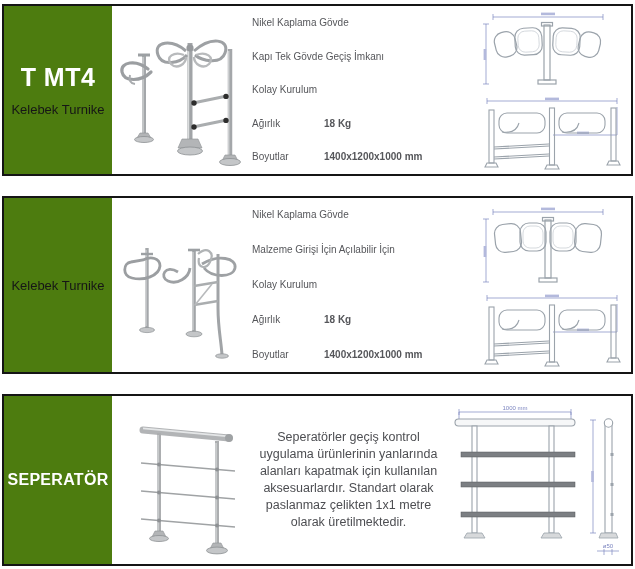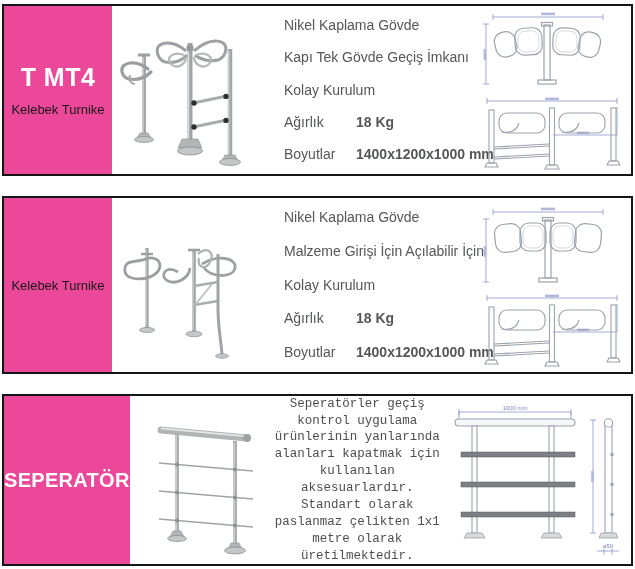--- a/index.html
+++ b/index.html
@@ -2,34 +2,34 @@
 <html><head>
 <meta charset="utf-8">
 <style>
   html,body{margin:0;padding:0;background:#ffffff;}
   body{width:635px;height:569px;font-family:"Liberation Sans",sans-serif;-webkit-font-smoothing:antialiased;}
   .page{position:relative;width:635px;height:569px;background:#fff;overflow:hidden;}
   .card{position:absolute;left:2px;width:631px;border:2px solid #151515;background:#fff;box-sizing:border-box;display:flex;}
   .card-1{top:4px;height:172px;}
   .card-2{top:196px;height:178px;}
   .card-3{top:394px;height:172px;}
-  .side{flex:0 0 108px;background:#ec4899;display:flex;flex-direction:column;align-items:center;justify-content:center;gap:13px;}
+  .side{flex:0 0 108px;background:#4d7c0f;display:flex;flex-direction:column;align-items:center;justify-content:center;gap:13px;}
   .p-title{color:#ffffff;font-weight:bold;font-size:25px;letter-spacing:.5px;line-height:1;}
-  .p-title-sm{font-size:20px;letter-spacing:.3px;}
+  .p-title-sm{font-size:16px;letter-spacing:.3px;}
   .p-sub{color:#161616;font-size:13px;line-height:1;}
   .photo{flex:0 0 132px;display:flex;align-items:center;justify-content:center;}
   .photo-3{flex:0 0 140px;}
   .specs{flex:1 1 auto;display:flex;flex-direction:column;justify-content:space-between;padding:11px 4px 11px 8px;}
-  .spec-row{display:flex;font-size:14px;color:#55565A;line-height:1.2;margin-left:32px;}
+  .spec-row{display:flex;font-size:10px;color:#55565A;line-height:1.2;}
   .spec-label{min-width:72px;flex-shrink:0;}
   .spec-value{flex:0 0 auto;font-weight:bold;}
   .drawings{flex:0 0 160px;display:flex;align-items:center;justify-content:center;}
   .drawings-3{flex:0 0 186px;}
   .desc{flex:1 1 auto;display:flex;align-items:center;justify-content:center;padding:0 4px;}
-  .desc-text{font-size:12.5px;line-height:1.35;color:#4d4e52;text-align:center;max-width:228px;font-family:Liberation Mono, monospace;}
+  .desc-text{font-size:12.5px;line-height:1.35;color:#4d4e52;text-align:center;max-width:228px;}
   svg{display:block;}
 </style>
 </head>
 <body>
 
 <div class="page">
 
   <section class="card card-1">
     <div class="side">
       <div class="p-title">T MT4</div>

